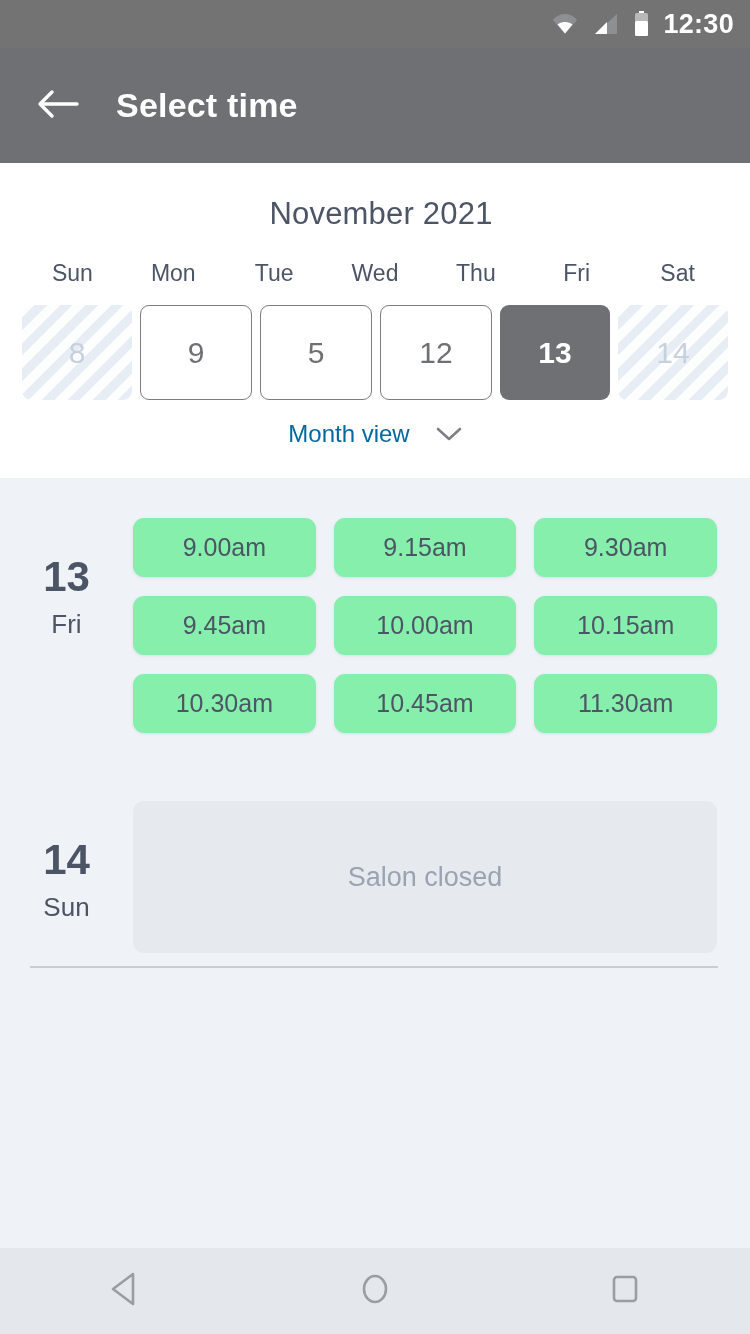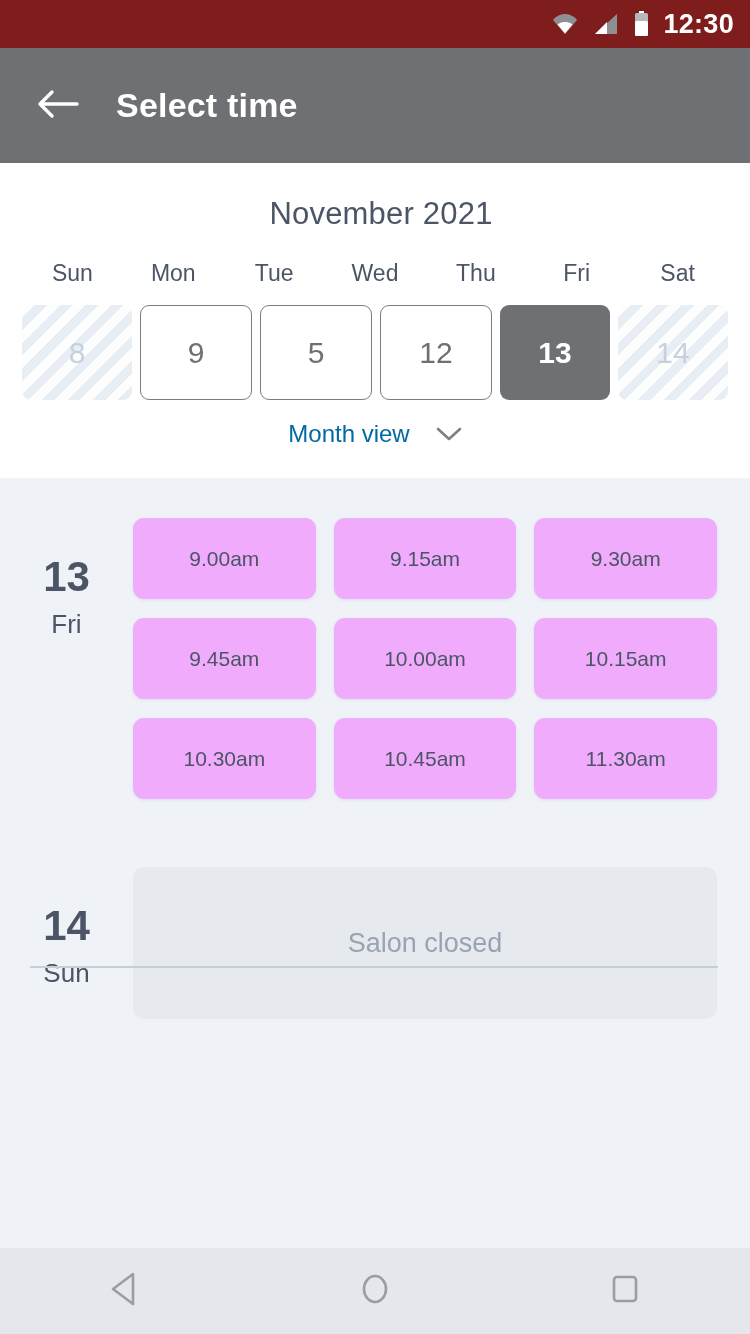--- a/index.html
+++ b/index.html
@@ -7,21 +7,21 @@
     width: 750px; height: 1334px;
     font-family: "Liberation Sans", sans-serif;
     background: #eff2f7;
     overflow: hidden;
   }
   .phone { position: relative; width: 750px; height: 1334px; }
 
   
   .statusbar {
     position: absolute; left: 0; top: 0; width: 750px; height: 48px;
-    background: #7f1d1d;
+    background: #737373;
     display: flex; align-items: center; justify-content: flex-end;
     padding-right: 16px;
   }
   .sb-icons { display: flex; align-items: center; gap: 16px; }
   .ic-wifi { width: 26px; height: 22px; position: relative; }
   .ic-signal { width: 24px; height: 22px; position: relative; }
   .ic-batt { width: 15px; height: 26px; position: relative; }
   .sb-time {
     color: #ffffff; font-size: 27px; font-weight: bold; letter-spacing: 0.3px;
     margin-left: 14px;
@@ -93,23 +93,23 @@
   }
   .day-block { display: flex; padding-top: 40px; }
   .day-label { width: 133px; flex: none; text-align: center; padding-top: 38px; }
   .day-num { color: #4c5565; font-size: 42px; font-weight: bold; line-height: 1; }
   .day-dow { color: #4c5565; font-size: 26px; margin-top: 11px; }
   .slots-grid {
     flex: 1; display: grid; grid-template-columns: repeat(3, 1fr);
     gap: 19px 18px; padding-right: 33px;
   }
   .slot {
-    height: 81px; background: #f0abfc; border-radius: 11px;
+    height: 59px; background: #86efac; border-radius: 11px;
     display: flex; align-items: center; justify-content: center;
-    color: #4c5565; font-size: 21px; cursor: pointer;
+    color: #4c5565; font-size: 25px; cursor: pointer;
     box-shadow: 0 1px 3px rgba(120,135,160,0.16);
   }
   .divider {
     position: absolute; left: 30px; top: 488px; width: 688px; height: 2px;
     background: #c9ced6;
   }
   .closed-block { display: flex; padding-top: 68px; }
   .closed-card {
     flex: 1; height: 152px; margin-right: 33px; background: #e6e9ee;
     border-radius: 11px; display: flex; align-items: center; justify-content: center;

